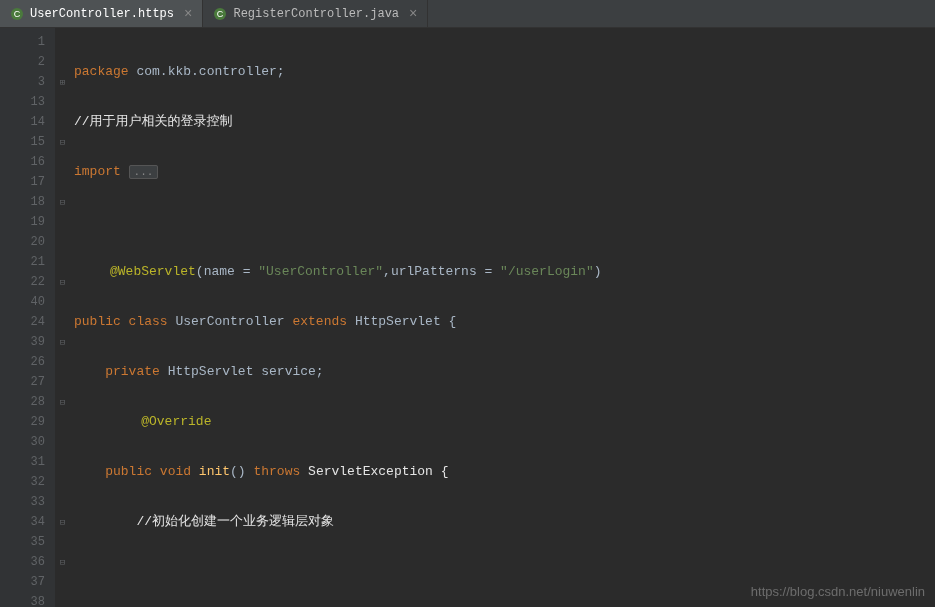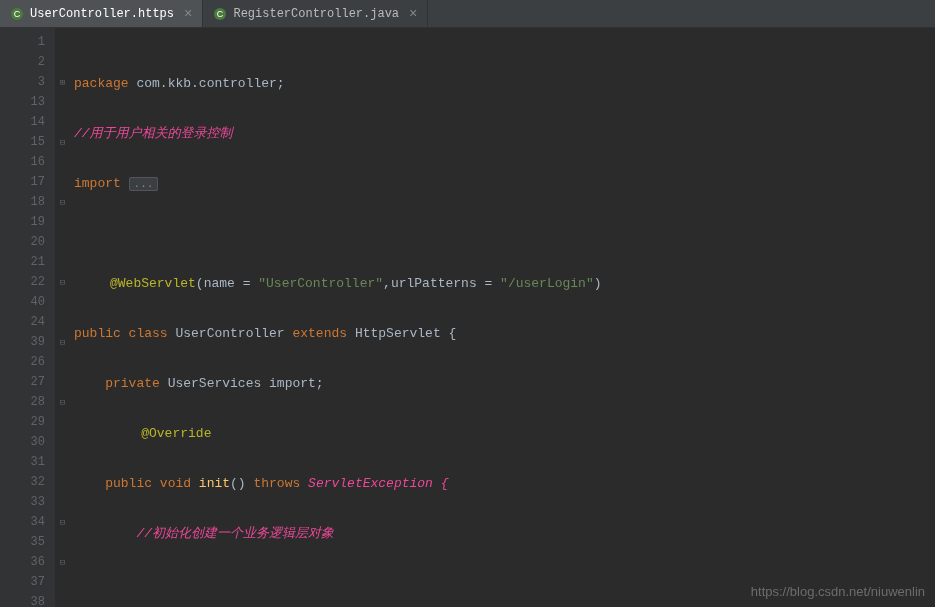--- a/index.html
+++ b/index.html
@@ -75,33 +75,33 @@
       height: 20px;
       display: flex;
       align-items: center;
       justify-content: center;
       color: #606366;
       font-size: 9px;
       cursor: pointer;
     }
     .code {
       flex: 1;
-      padding-top: 16px;
+      padding-top: 4px;
       padding-left: 4px;
       white-space: pre;
       overflow: hidden;
     }
     .code .code-line {
       height: 20px;
       line-height: 20px;
     }
     
     .kw { color: #cc7832; }
     .str { color: #6a8759; }
-    .com { color: #ec4899; font-style: italic; }
+    .com { color: #e5e5e5; }
     .anno { color: #bbb529; margin-left: 36px; }
     .fn { color: #ffc66d; }
     .fold-box { background: #3c3f41; border: 1px solid #555; padding: 0 4px; border-radius: 2px; color: #888; font-size: 11px; }
     .watermark {
       position: absolute;
       bottom: 8px;
       right: 10px;
       color: #888;
       font-size: 13px;
       opacity: 0.7;
@@ -200,21 +200,21 @@
     <div class="fold-row"></div>
   </div>
 
   <div class="code">
     <div class="code-line"><span class="kw">package </span><span>com.kkb.controller;</span></div>
     <div class="code-line"><span class="com">//用于用户相关的登录控制</span></div>
     <div class="code-line"><span class="kw">import </span><span class="fold-box">...</span></div>
     <div class="code-line"></div>
     <div class="code-line"><span class="anno">@WebServlet</span><span>(name = </span><span class="str">"UserController"</span><span>,urlPatterns = </span><span class="str">"/userLogin"</span><span>)</span></div>
     <div class="code-line"><span class="kw">public class </span><span>UserController </span><span class="kw">extends </span><span>HttpServlet {</span></div>
-    <div class="code-line">    <span class="kw">private </span><span>UserServices import;</span></div>
+    <div class="code-line">    <span class="kw">private </span><span>HttpServlet service;</span></div>
     <div class="code-line">    <span class="anno">@Override</span></div>
     <div class="code-line">    <span class="kw">public void </span><span class="fn">init</span><span>() </span><span class="kw">throws </span><span class="com">ServletException {</span></div>
     <div class="code-line">        <span class="com">//初始化创建一个业务逻辑层对象</span></div>
     
     
     
     
     
     
     

